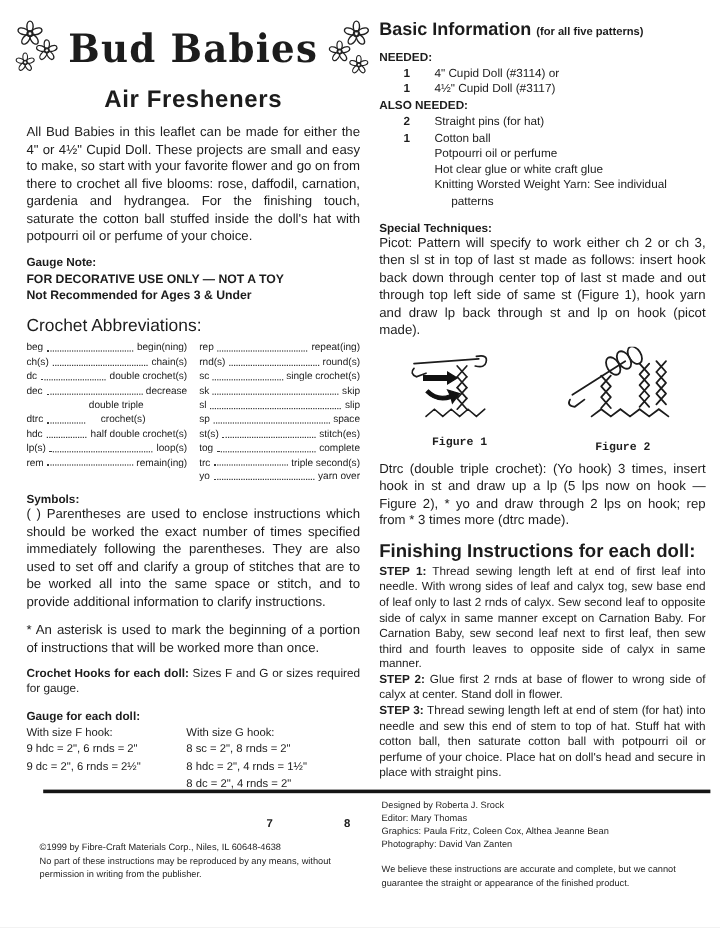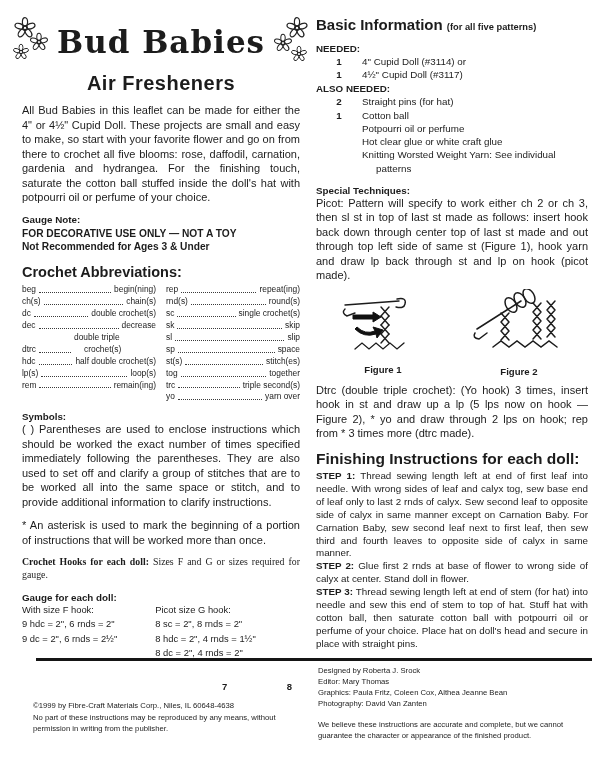--- a/index.html
+++ b/index.html
@@ -11,42 +11,42 @@
   
   .logo-row{display:flex;align-items:center;justify-content:center;gap:4px;margin-bottom:6px;}
   .logo-title{font-family:"DejaVu Serif", serif;font-weight:bold;font-size:31px;
               letter-spacing:1px;white-space:nowrap;transform:scaleY(1.05);}
   .ornament svg{display:block;}
   .air-title{text-align:center;font-size:20px;font-weight:600;letter-spacing:.5px;margin:4px 0 8px 0;}
   p.body, .body{font-size:11px;line-height:1.32;text-align:justify;margin:0 0 9px 0;}
   .bold{font-weight:bold;}
   .gauge-note-head{font-size:9.8px;font-weight:bold;margin:2px 0 0 0;}
   .warn{font-size:10.2px;font-weight:bold;line-height:1.35;margin:2px 0 10px 0;}
-  .abbr-head{font-size:14.5px;font-weight:bold;margin:2px 0 4px 0;}
+  .abbr-head{font-size:14.5px;font-weight:normal;margin:2px 0 4px 0;}
   .abbr-cols{display:flex;gap:10px;margin-bottom:8px;}
   .abbr-col{width:134px;}
   .abbr-row{display:flex;font-size:8.4px;line-height:1.42;align-items:flex-end;}
   .abbr-term{white-space:nowrap;}
   .abbr-dots{flex:1 0 14px;border-bottom:1.2px dotted #3a3a3a;margin:0 3px 3px 3px;min-width:12px;}
   .abbr-def{max-width:72px;padding-left:10px;text-indent:-10px;}
   .sym-head{font-size:9.8px;font-weight:bold;margin:4px 0 0 0;}
-  .hooks-line{font-size:9.8px;line-height:1.32;text-align:justify;margin:0 0 10px 0;font-family:Liberation Serif, serif;}
+  .hooks-line{font-size:9.8px;line-height:1.32;text-align:justify;margin:0 0 10px 0;}
   .gauge-head{font-size:9.8px;font-weight:bold;margin:0;}
   .gauge-cols{display:flex;gap:38px;font-size:9.4px;line-height:1.5;}
   .gauge-col div{white-space:nowrap;}
 
   
   .bi-head{font-size:15px;font-weight:bold;margin:4px 0 10px 0;}
   .bi-suffix{font-size:9.3px;font-weight:bold;}
   .needed-label{font-size:9.8px;font-weight:bold;margin:2px 0 1px 0;}
   .needed-row{display:grid;grid-template-columns:46px 1fr;font-size:9.8px;line-height:1.35;}
   .needed-qty{text-align:center;font-weight:bold;}
   .needed-item{padding-left:14px;text-indent:-14px;}
   .st-head{font-size:9.8px;font-weight:bold;margin:10px 0 0 0;}
-  .figs{display:flex;justify-content:space-around;align-items:center;margin:6px 0 2px 0;}
+  .figs{display:flex;justify-content:space-around;align-items:flex-start;margin:6px 0 2px 0;font-family:Liberation Mono, monospace;}
   .fig{text-align:center;}
   .fig-caption{font-size:9.6px;font-weight:bold;margin-top:3px;}
   .fin-head{font-size:15.5px;font-weight:bold;margin:8px 0 2px 0;}
   .step{font-size:9.8px;line-height:1.32;text-align:justify;margin:0;}
 
   
   .hrule{position:absolute;left:36px;top:658px;width:556px;height:3px;background:#151515;}
   .pagenums{position:absolute;left:222px;top:681px;width:70px;display:flex;justify-content:space-between;
             font-size:9.5px;font-weight:bold;}
   .copyright{position:absolute;left:33px;top:700px;width:276px;font-size:7.7px;line-height:1.5;}
@@ -211,21 +211,21 @@
             <span class="abbr-def">space</span>
           </div>
         <div class="abbr-row">
             <span class="abbr-term">st(s)</span>
             <span class="abbr-dots"></span>
             <span class="abbr-def">stitch(es)</span>
           </div>
         <div class="abbr-row">
             <span class="abbr-term">tog</span>
             <span class="abbr-dots"></span>
-            <span class="abbr-def">together</span>
+            <span class="abbr-def">complete</span>
           </div>
         <div class="abbr-row">
             <span class="abbr-term">trc</span>
             <span class="abbr-dots"></span>
             <span class="abbr-def">triple second(s)</span>
           </div>
         <div class="abbr-row">
             <span class="abbr-term">yo</span>
             <span class="abbr-dots"></span>
             <span class="abbr-def">yarn over</span>
@@ -240,21 +240,21 @@
     <p class="hooks-line"><span class="bold">Crochet Hooks for each doll:</span><span>  Sizes F and G or sizes required for gauge.</span></p>
 
     <div class="gauge-head">Gauge for each doll:</div>
     <div class="gauge-cols">
       <div class="gauge-col">
         <div>With size F hook:</div>
         <div>9 hdc = 2", 6 rnds = 2"</div>
         <div>9 dc = 2", 6 rnds = 2½"</div>
       </div>
       <div class="gauge-col">
-        <div>Picot size G hook:</div>
+        <div>With size G hook:</div>
         <div>8 sc = 2", 8 rnds = 2"</div>
         <div>8 hdc = 2", 4 rnds = 1½"</div>
         <div>8 dc = 2", 4 rnds = 2"</div>
       </div>
     </div>
   </div>
 
   <div class="col-right">
 
     <div class="bi-head"><span>Basic Information</span> <span class="bi-suffix">(for all five patterns)</span></div>
@@ -352,16 +352,16 @@
   <div class="copyright">
     <div>©1999 by Fibre-Craft Materials Corp., Niles, IL 60648-4638</div>
     <div>No part of these instructions may be reproduced by any means, without permission in writing from the publisher.</div>
   </div>
 
   <div class="credits">
     <div>Designed by Roberta J. Srock</div>
     <div>Editor: Mary Thomas</div>
     <div>Graphics: Paula Fritz, Coleen Cox, Althea Jeanne Bean</div>
     <div>Photography: David Van Zanten</div>
-    <div class="disclaimer">We believe these instructions are accurate and complete, but we cannot guarantee the character or appearance of the finished product.</div>
+    <div class="disclaimer">We believe these instructions are accurate and complete, but we cannot guarantee the straight or appearance of the finished product.</div>
   </div>
 
 </div>
 
 </body></html>

